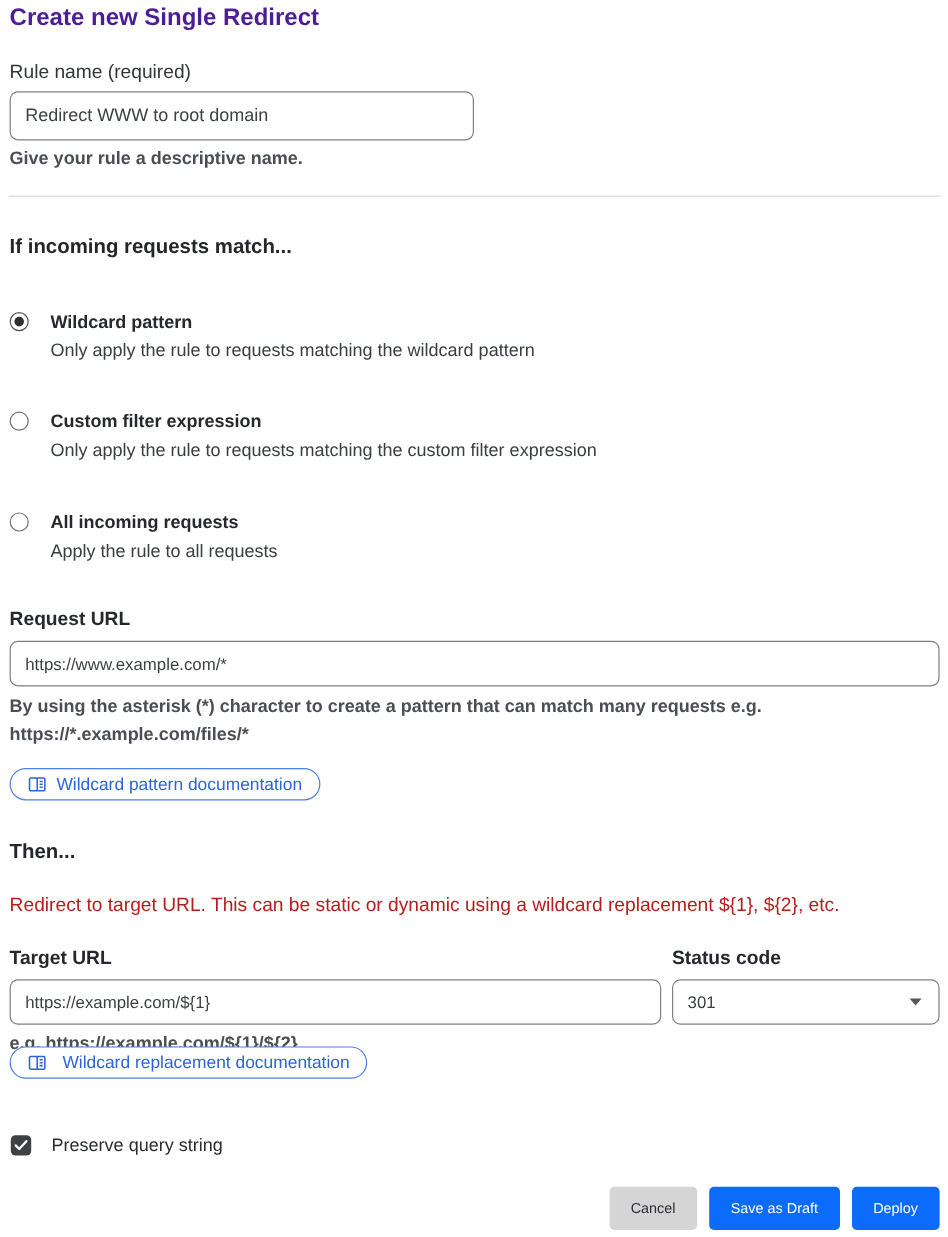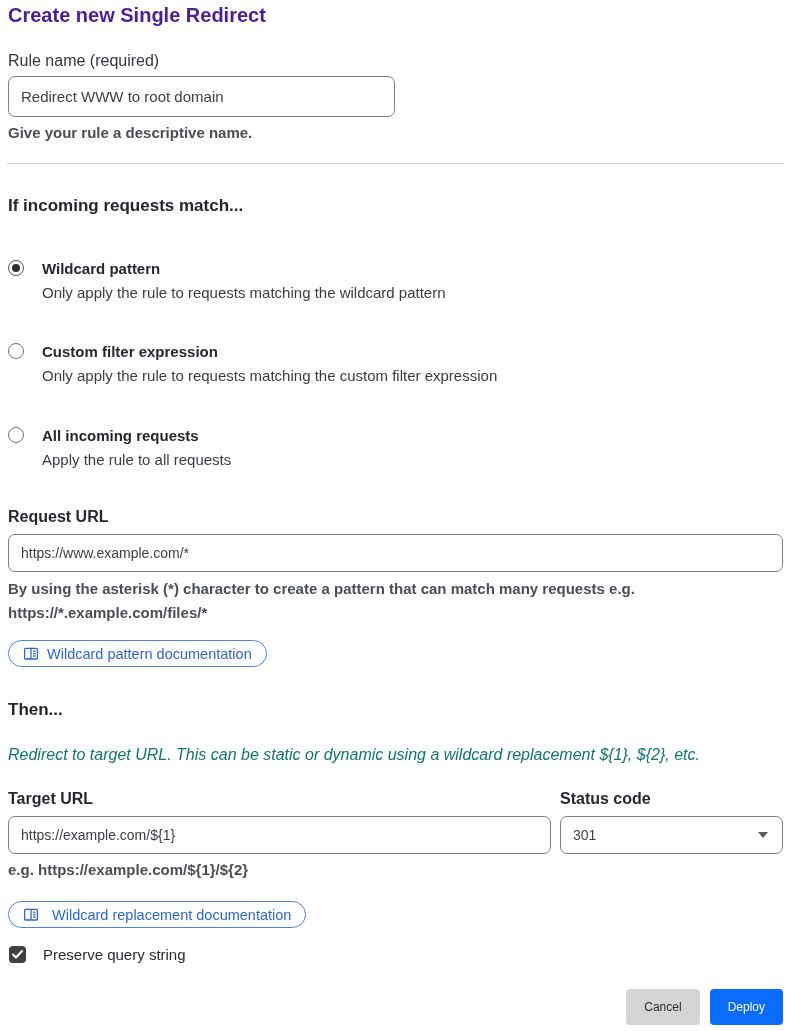--- a/index.html
+++ b/index.html
@@ -61,21 +61,21 @@
     border: 1.5px solid #4d80e6; border-radius: 14px;
     background: #fff; color: #2d64d8;
     font-family: "Liberation Sans", sans-serif;
     font-size: 14.5px;
     padding: 0 14px; height: 27px;
     cursor: pointer;
   }
   .doc-btn svg { display: block; }
 
   .then-paragraph {
-    left: 8px; font-size: 16px; color: #0f766e; white-space: nowrap; font-style: italic;
+    left: 8px; font-size: 16px; color: #b91c1c; white-space: nowrap;
   }
 
   .select-box {
     border: 1px solid #7f7f7f; border-radius: 7px;
     background: #fff;
     display: flex; align-items: center; justify-content: space-between;
     padding: 0 14px 0 12px;
     font-size: 14px; color: #3c3f44;
     cursor: pointer;
   }
@@ -171,21 +171,21 @@
 
 <input class="abs text-input" style="top: 816px; left: 8px; width: 543px; height: 38px;" value="https://example.com/${1}">
 
 <div class="abs select-box" style="top:816px; left:560px; width:223px; height:38px;">
   <span>301</span>
   <span class="caret"></span>
 </div>
 
 <div class="abs helper" style="top:858px; left:8px;">e.g. https://example.com/${1}/${2}</div>
 
-<button class="abs doc-btn" style="top:901px; left:8px;gap:13px;">
+<button class="abs doc-btn" style="top:872px; left:8px;gap:13px;">
   <span>
     <svg width="16" height="16" viewBox="0 0 16 16" fill="none" stroke="currentColor" stroke-width="1.3">
       <rect x="1.6" y="2.4" width="12.8" height="10.6" rx="1.1"></rect>
       <line x1="8" y1="2.4" x2="8" y2="13"></line>
       <line x1="10" y1="5.2" x2="12.6" y2="5.2"></line>
       <line x1="10" y1="7.6" x2="12.6" y2="7.6"></line>
       <line x1="10" y1="10" x2="12.6" y2="10"></line>
     </svg>
   </span>
   <span>Wildcard replacement documentation</span>
@@ -195,14 +195,15 @@
   <span class="checkbox">
     <svg width="11" height="9" viewBox="0 0 11 9" fill="none" stroke="#ffffff" stroke-width="2" stroke-linecap="round" stroke-linejoin="round">
       <polyline points="1,4.5 4,7.5 10,1"></polyline>
     </svg>
   </span>
   <span class="checkbox-label">Preserve query string</span>
 </div>
 
 <div class="abs actions">
   <button class="btn btn-cancel">Cancel</button>
+  <button class="btn btn-primary">Save as Draft</button>
   <button class="btn btn-primary">Deploy</button>
 </div>
 
 </body></html>

